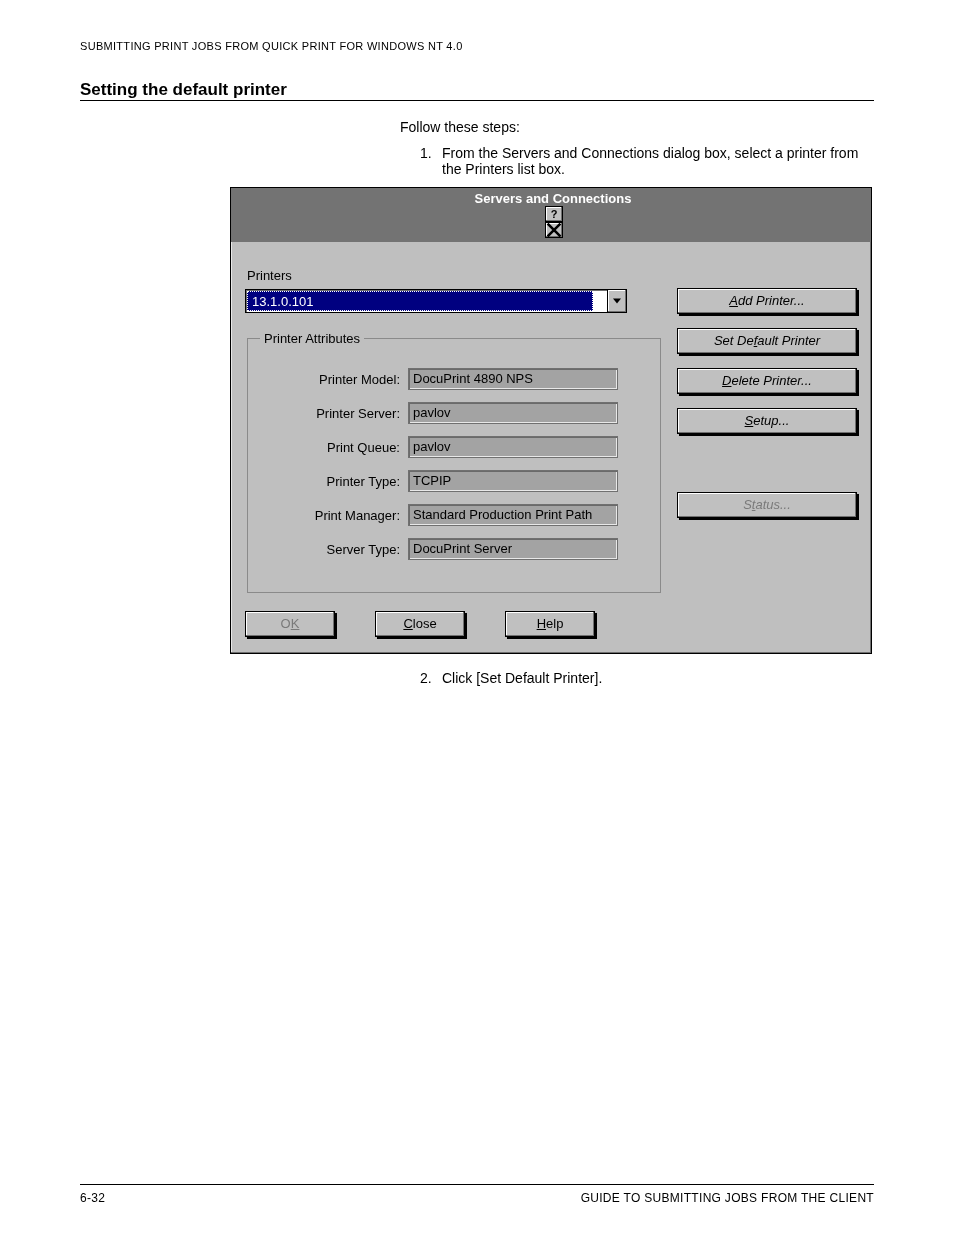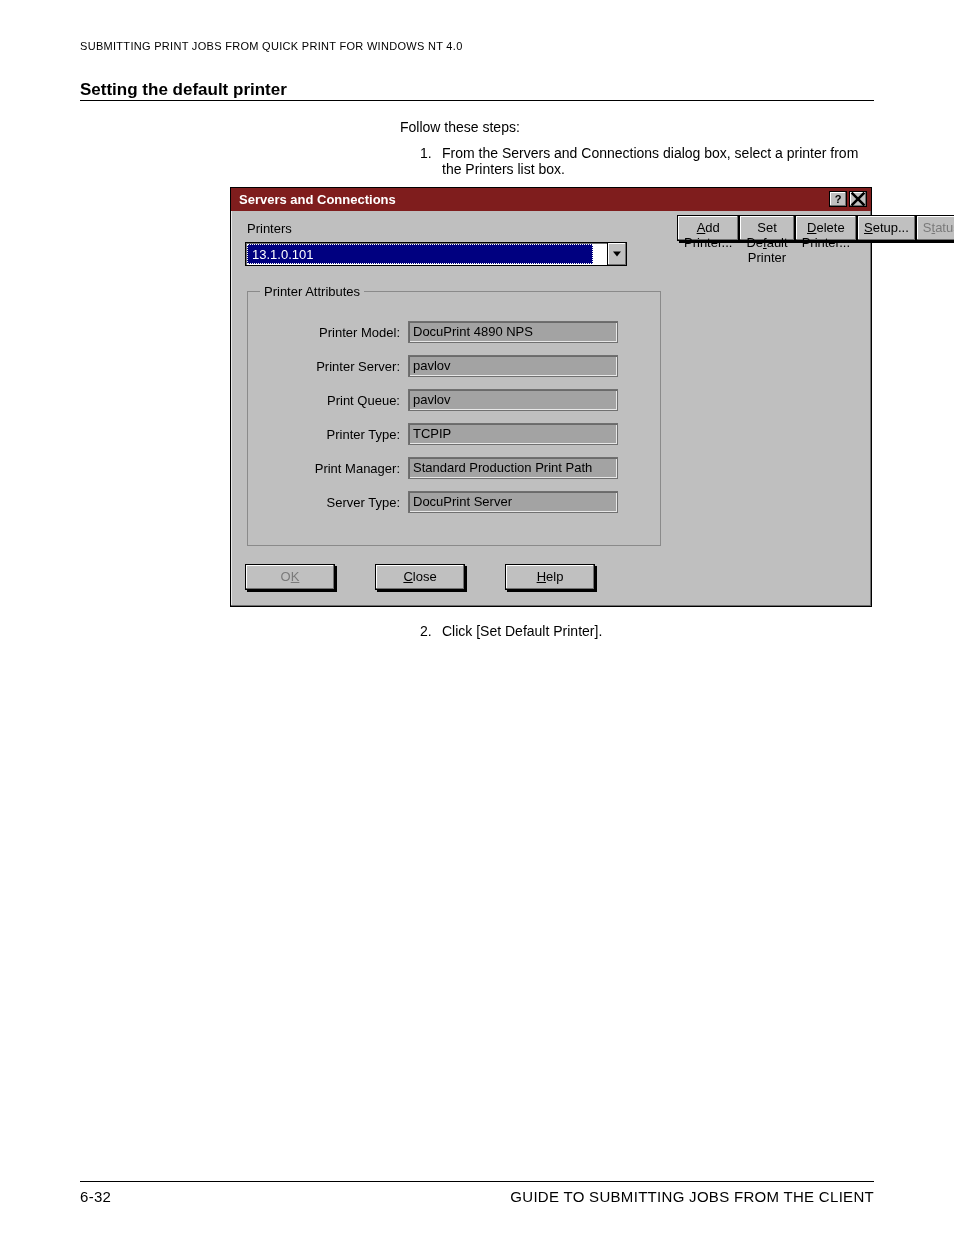--- a/index.html
+++ b/index.html
@@ -31,52 +31,55 @@
   .dialog-wrap {
     margin: 10px 0 10px 150px;
   }
   .dialog {
     width: 640px;
     border: 1px solid #000;
     background: #bfbfbf;
     box-shadow: inset -1px -1px 0 #6f6f6f, inset 1px 1px 0 #e8e8e8;
   }
   .titlebar {
-    background: #7f1d1d;
+    background: #737373;
     color: #fff;
     font-weight: bold;
     font-size: 13px;
     padding: 3px 4px 4px 8px;
     display: flex;
     align-items: center;
+    flex-direction: column;
   }
   .titlebar .spacer { flex: 1; }
   .titlebtn {
     width: 16px; height: 14px;
     background:#c0c0c0;
     border:1px solid #000;
     box-shadow: inset -1px -1px 0 #707070, inset 1px 1px 0 #fff;
     margin-left: 2px;
     display:flex; align-items:center; justify-content:center;
     font-size:11px; font-weight:bold; color:#000;
     line-height:1;
   }
   .dialog-body {
     padding: 4px 14px 16px 14px;
+    margin-top: 16px;
   }
   .top-row {
     display:flex;
     align-items:flex-start;
   }
   .left-col { flex:1; }
   .right-col {
     width: 180px;
     margin-left: 14px;
     display:flex;
-    flex-direction:row;
+    flex-direction:column;
+    font-style:italic;
   }
   .grp-label {
     font-size: 13px;
     margin: 6px 0 6px 2px;
   }
   .dropdown {
     display:flex;
     width: 380px;
     height: 22px;
     background:#fff;
@@ -160,21 +163,21 @@
   }
   .page-footer {
     position: fixed;
     bottom: 30px;
     left: 80px;
     right: 80px;
     display:flex;
     justify-content:space-between;
     border-top: 1px solid #000;
     padding-top: 6px;
-    font-size: 15px;
+    font-size: 12px;
     letter-spacing:0.3px;
   }
   .ul { text-decoration: underline; }
 </style>
 </head>
 <body>
 
 <div class="page-header">SUBMITTING PRINT JOBS FROM QUICK PRINT FOR WINDOWS NT 4.0</div>
 
 <div class="section-title">Setting the default printer</div>

